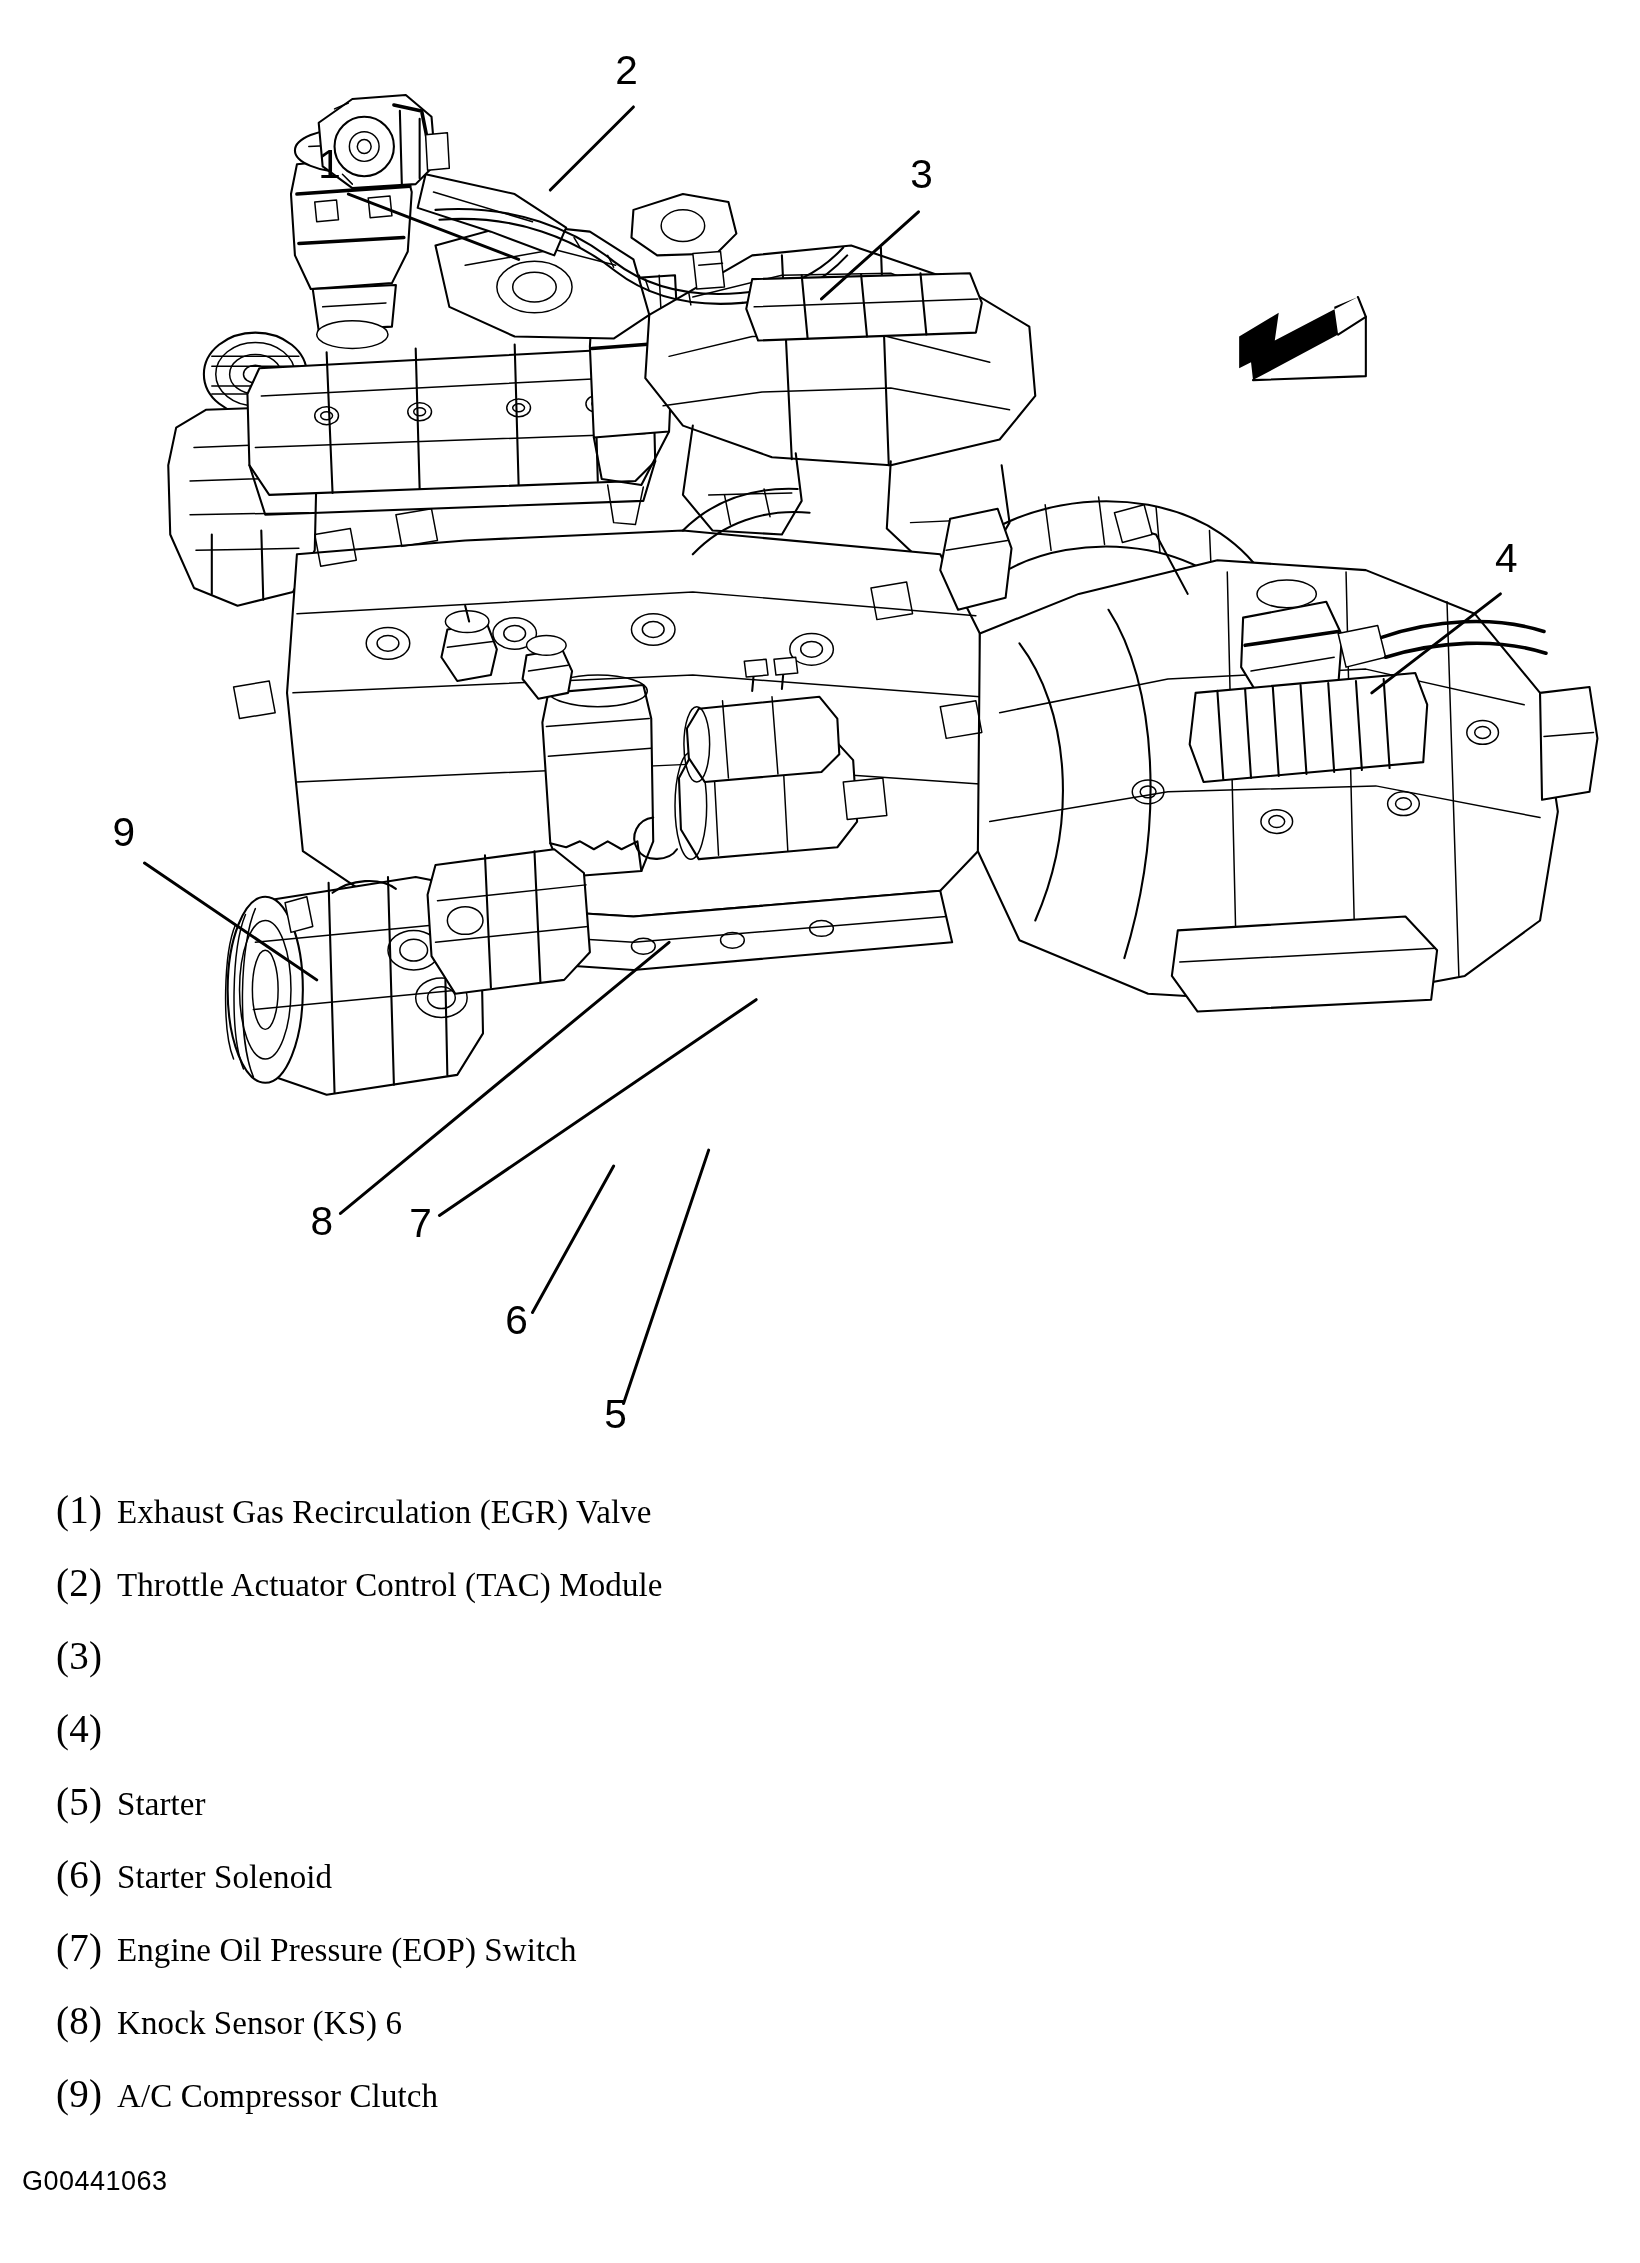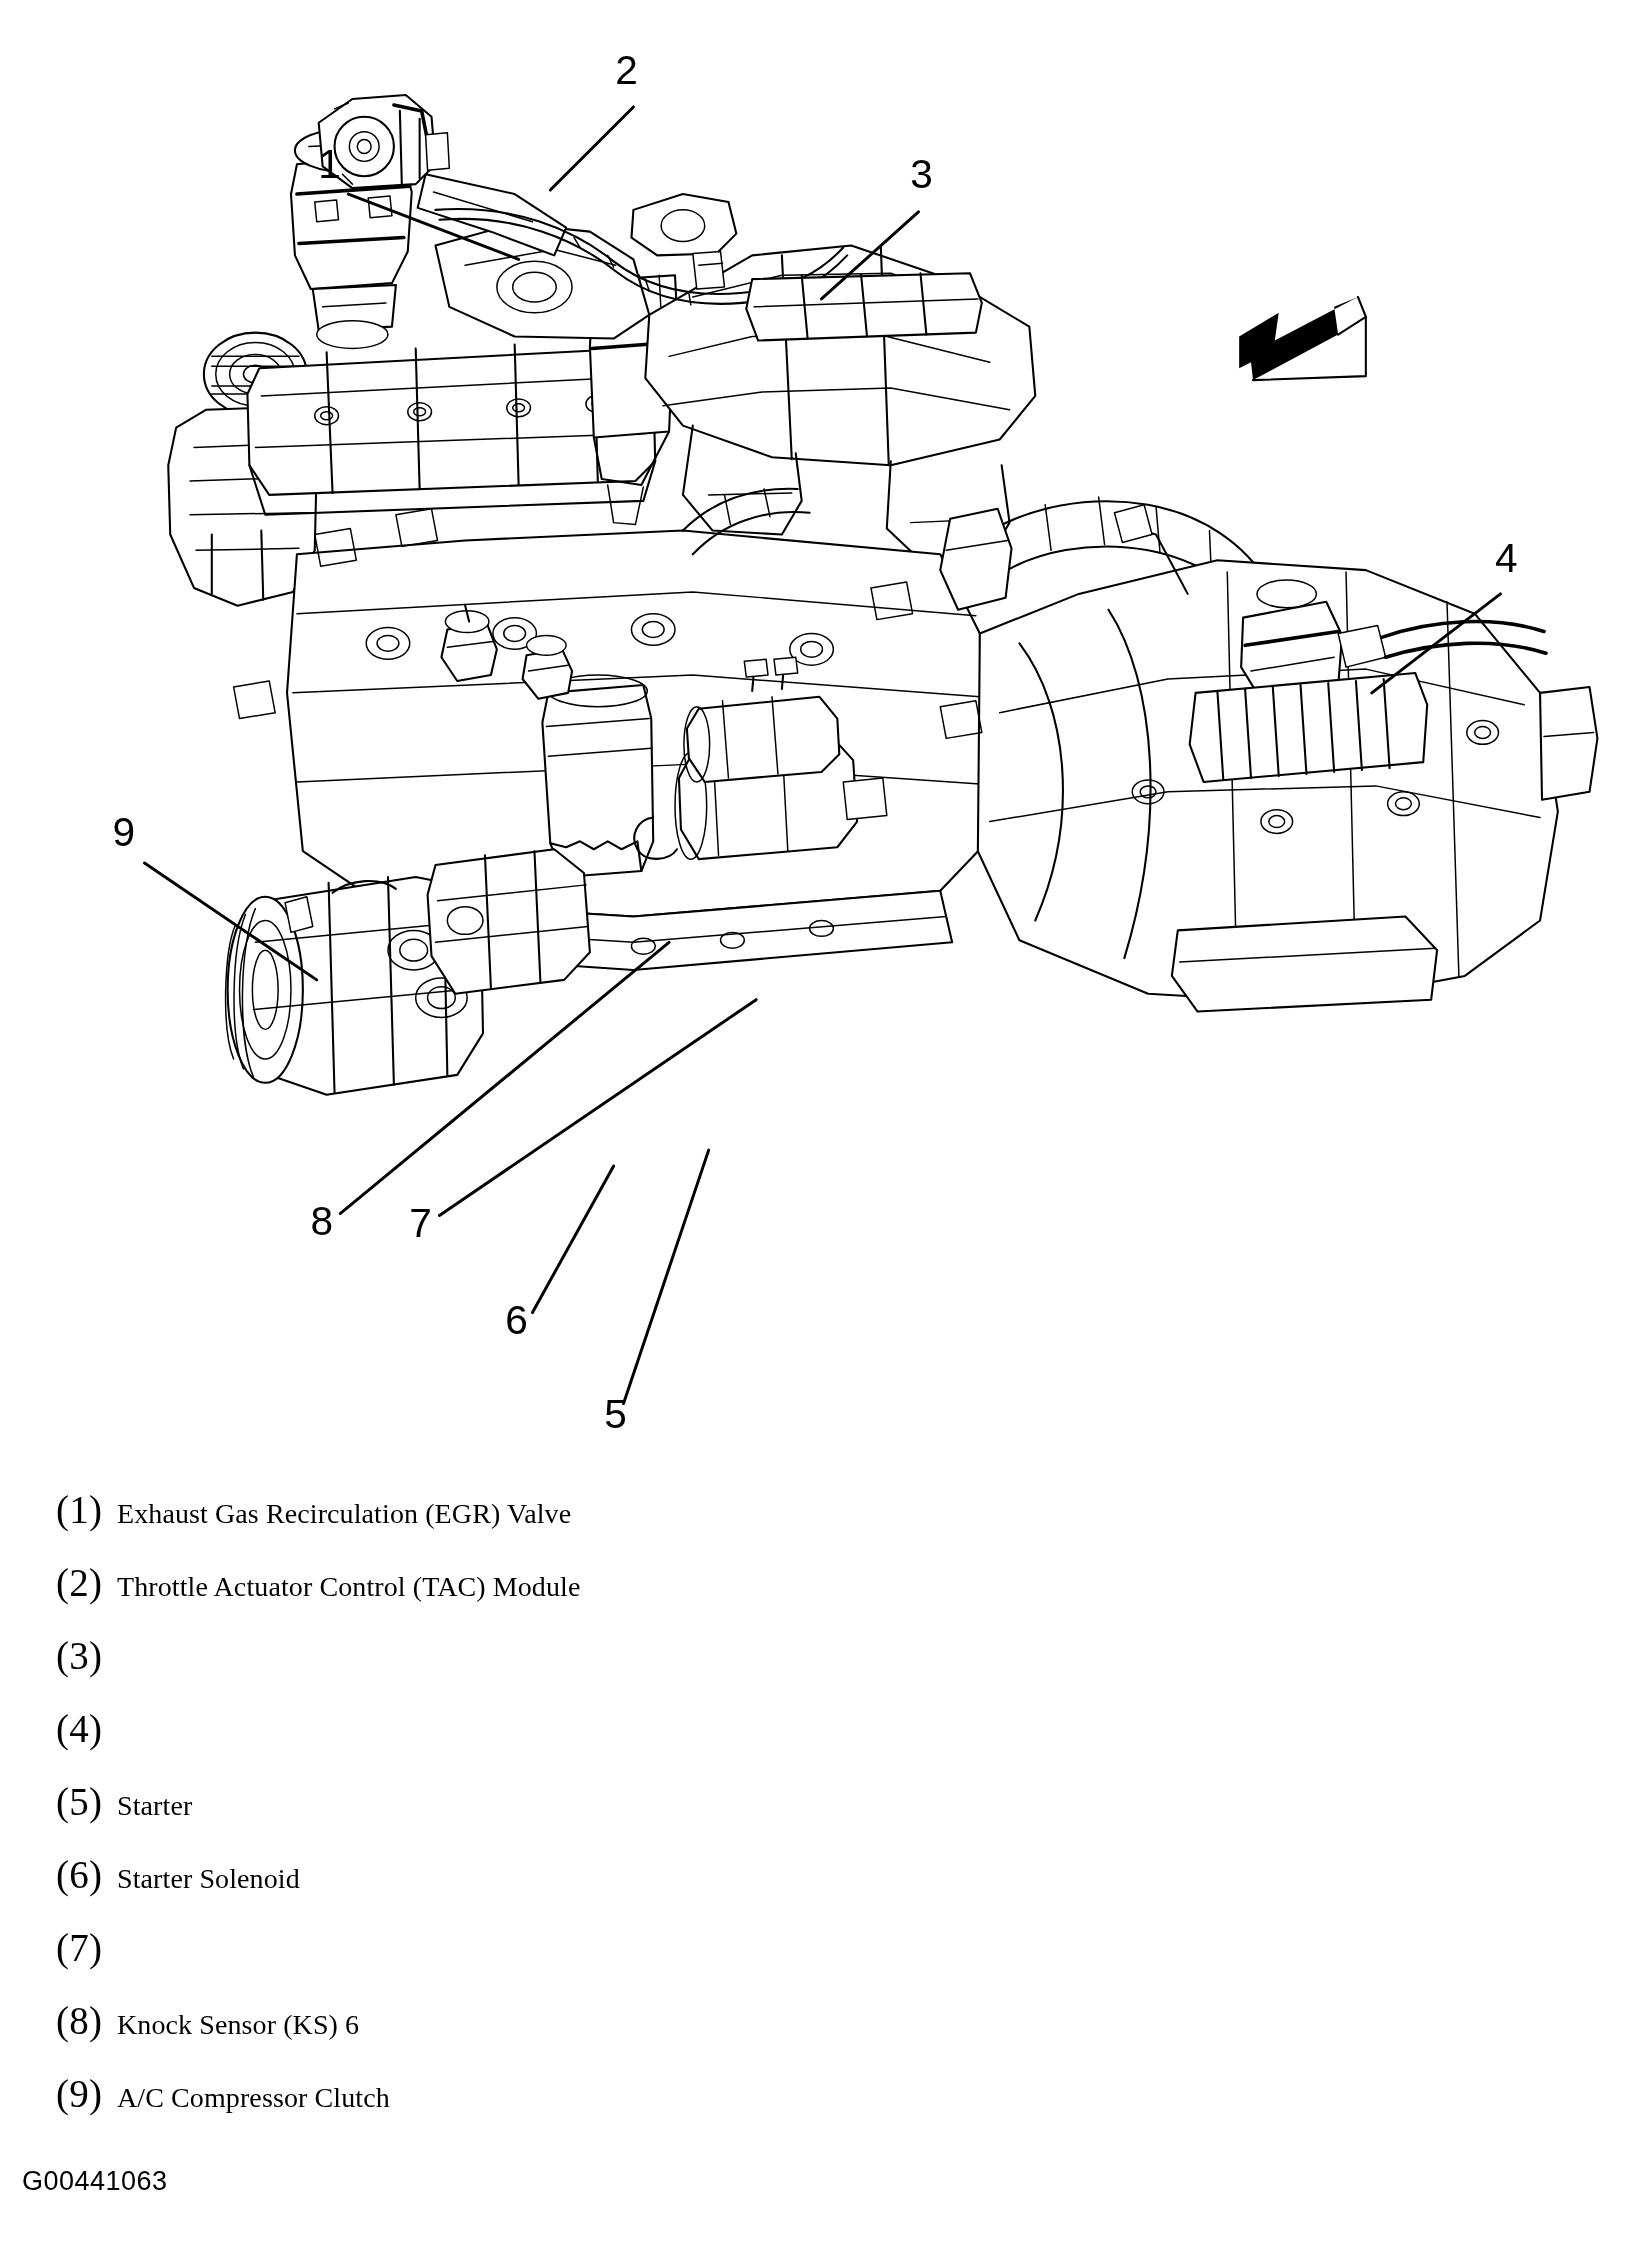--- a/index.html
+++ b/index.html
@@ -47,21 +47,21 @@
   }
   .legend-index {
     width: 61px;
     flex: 0 0 61px;
     font-size: 39px;
     line-height: 1;
     letter-spacing: 0.2px;
     white-space: nowrap;
   }
   .legend-text {
-    font-size: 28px;
+    font-size: 33px;
     line-height: 1;
     letter-spacing: 0.1px;
     white-space: nowrap;
   }
 
   
   #figure-code {
     position: absolute;
     left: 22px;
     top: 2166px;
@@ -422,20 +422,21 @@
     <span class="legend-text">Starter</span>
   </div>
 
   <div class="legend-row">
     <span class="legend-index">(6)</span>
     <span class="legend-text">Starter Solenoid</span>
   </div>
 
   <div class="legend-row">
     <span class="legend-index">(7)</span>
+    <span class="legend-text">Engine Oil Pressure (EOP) Switch</span>
   </div>
 
   <div class="legend-row">
     <span class="legend-index">(8)</span>
     <span class="legend-text">Knock Sensor (KS) 6</span>
   </div>
 
   <div class="legend-row">
     <span class="legend-index">(9)</span>
     <span class="legend-text">A/C Compressor Clutch</span>

